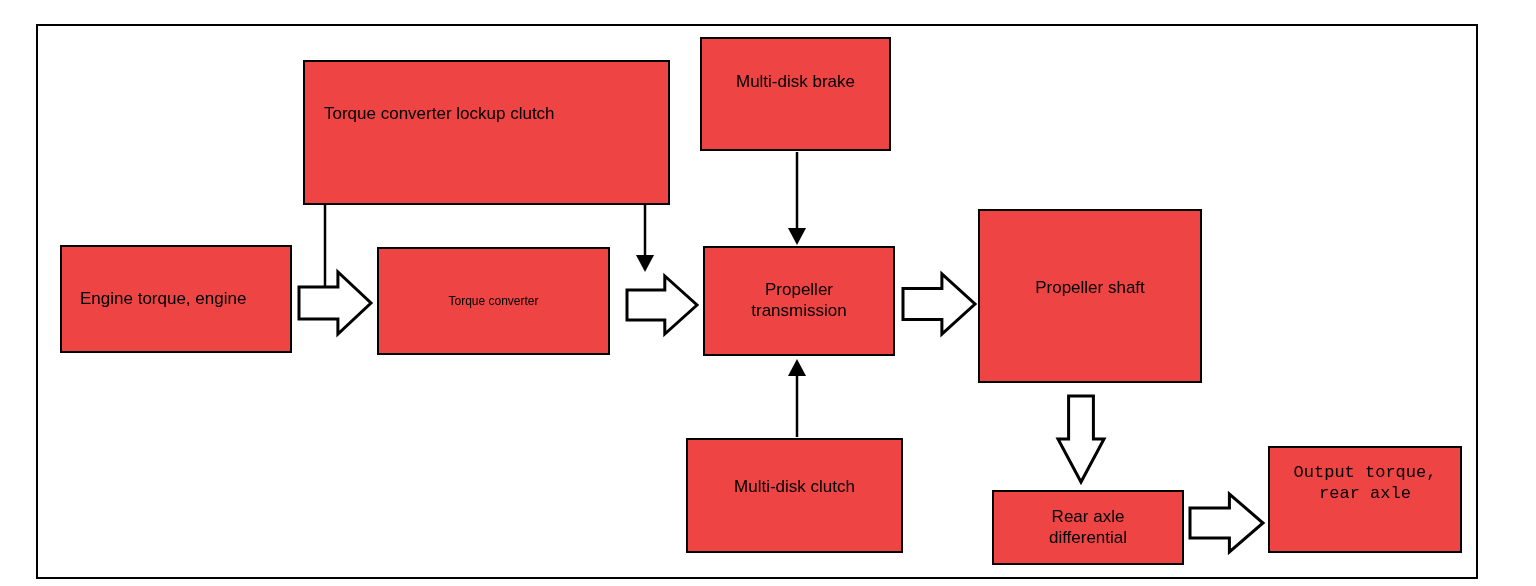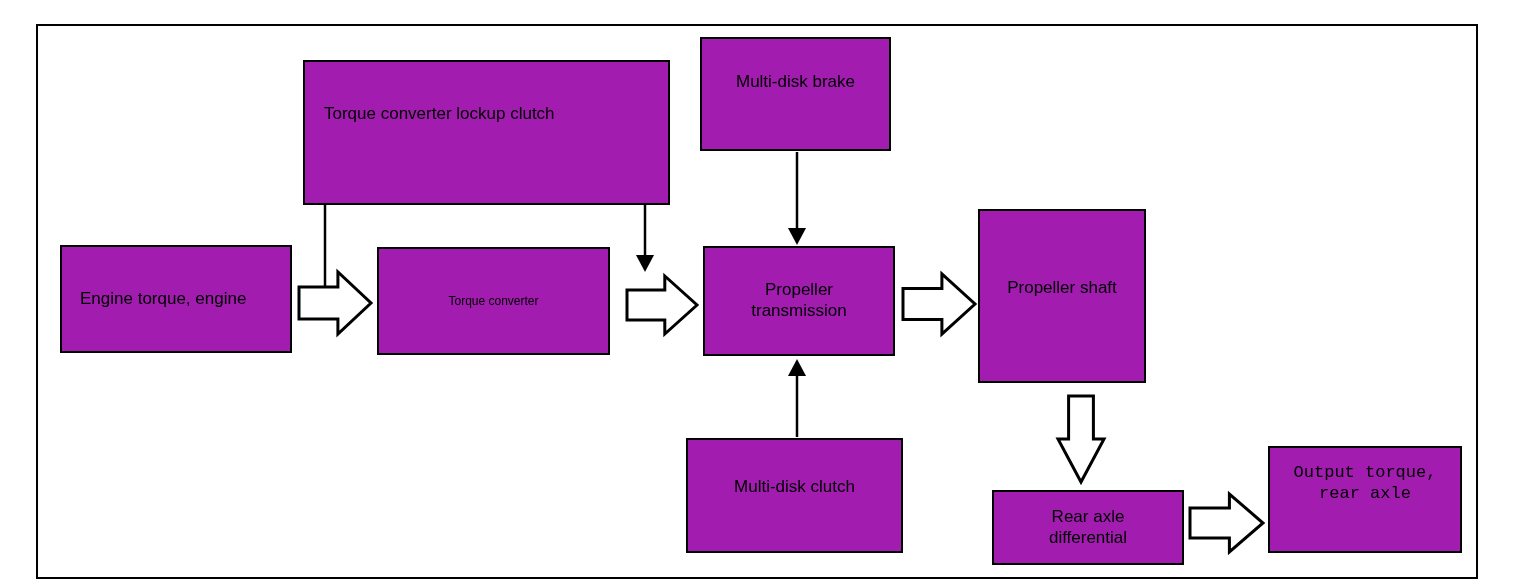--- a/index.html
+++ b/index.html
@@ -24,21 +24,21 @@
     width: 1442px;
     height: 555px;
     border: 2px solid #000000;
     box-sizing: border-box;
     background: #ffffff;
   }
   .node {
     position: absolute;
     border: 2px solid #000000;
     box-sizing: border-box;
-    background: #a21caf;
+    background: #ef4444;
     display: flex;
     justify-content: center;
     color: #000000;
     line-height: 1.22;
   }
   .node .label {
     white-space: pre-line;
     text-align: center;
     display: block;
   }
@@ -103,21 +103,21 @@
       <div class="node" style="left: 700px; top: 37px; width: 191px; height: 114px; font-size: 17px; align-items: center;">
         <span class="label" style="transform: translateY(-12px);">Multi-disk brake</span>
       </div>
       <div class="node" style="left: 377px; top: 247px; width: 233px; height: 108px; font-size: 12px; align-items: center;">
         <span class="label">Torque converter</span>
       </div>
       <div class="node" style="left: 703px; top: 246px; width: 192px; height: 110px; font-size: 17px; align-items: center;">
         <span class="label">Propeller
 transmission</span>
       </div>
-      <div class="node" style="left: 978px; top: 209px; width: 168px; height: 174px; font-size: 17px; align-items: center;">
+      <div class="node" style="left: 978px; top: 209px; width: 224px; height: 174px; font-size: 17px; align-items: center;">
         <span class="label" style="transform: translateY(-8px);">Propeller shaft</span>
       </div>
       <div class="node" style="left: 686px; top: 438px; width: 217px; height: 115px; font-size: 17px; align-items: center;">
         <span class="label" style="transform: translateY(-8px);">Multi-disk clutch</span>
       </div>
       <div class="node" style="left: 992px; top: 490px; width: 192px; height: 75px; font-size: 17px; align-items: center;">
         <span class="label">Rear axle
 differential</span>
       </div>
       <div class="node" style="left: 1268px; top: 446px; width: 194px; height: 107px; font-size: 17px; align-items: center; font-family: Liberation Mono, monospace;">

